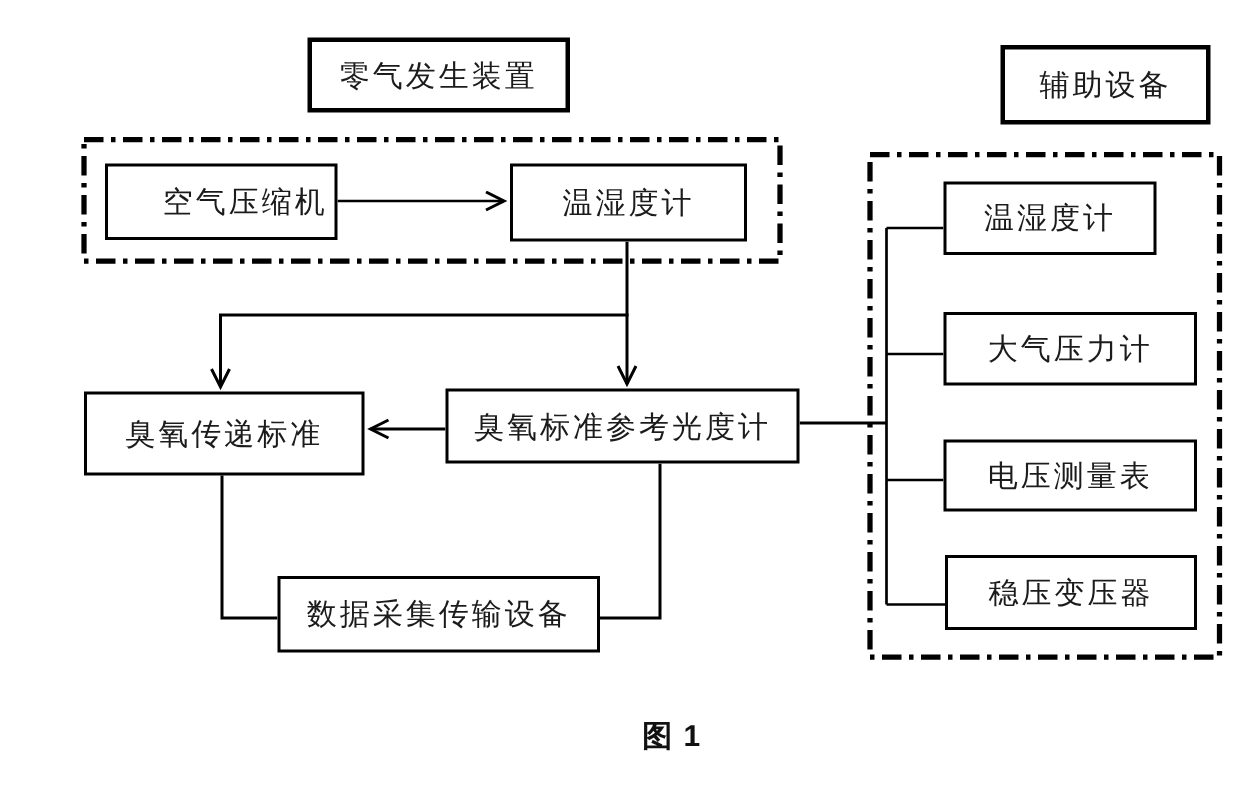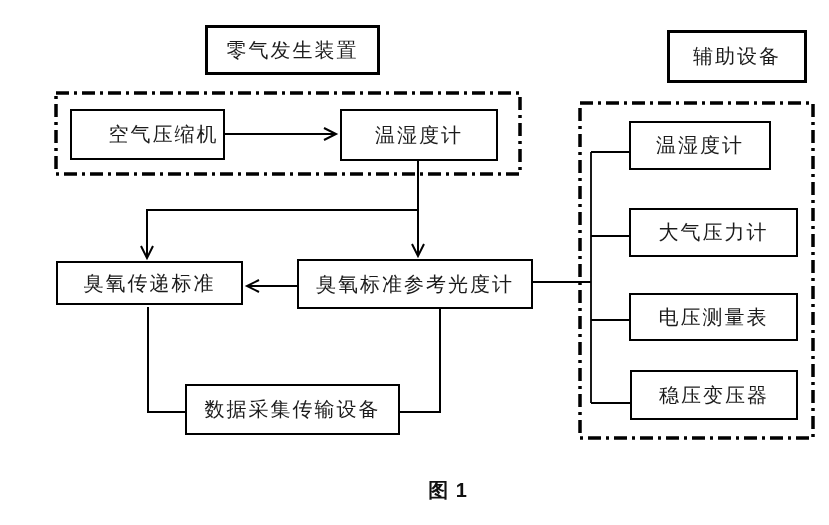--- a/index.html
+++ b/index.html
@@ -51,21 +51,21 @@
     font-weight: bold;
     font-size: 20px;
     color: #111111;
     letter-spacing: 1px;
   }
   
   #box-title-zero-gas   { left: 205px; top: 25px;  width: 175px; height: 50px; }
   #box-title-aux        { left: 667px; top: 30px;  width: 140px; height: 53px; }
   #box-air-compressor   { left: 70px;  top: 109px; width: 155px; height: 51px; padding-left: 32px; }
   #box-zero-gas-gen     { left: 340px; top: 109px; width: 158px; height: 52px; }
-  #box-ozone-transfer   { left: 56px;  top: 261px; width: 187px; height: 44px; }
+  #box-ozone-transfer   { left: 56px;  top: 261px; width: 187px; height: 56px; }
   #box-photometer       { left: 297px; top: 259px; width: 236px; height: 50px; }
   #box-data-acq         { left: 185px; top: 384px; width: 215px; height: 51px; }
   #box-thermo           { left: 629px; top: 121px; width: 142px; height: 49px; }
   #box-barometer        { left: 629px; top: 208px; width: 169px; height: 49px; }
   #box-voltmeter        { left: 629px; top: 293px; width: 169px; height: 48px; text-align: right; }
   #box-transformer      { left: 630px; top: 370px; width: 168px; height: 50px; }
 </style>
 </head>
 <body>
 

